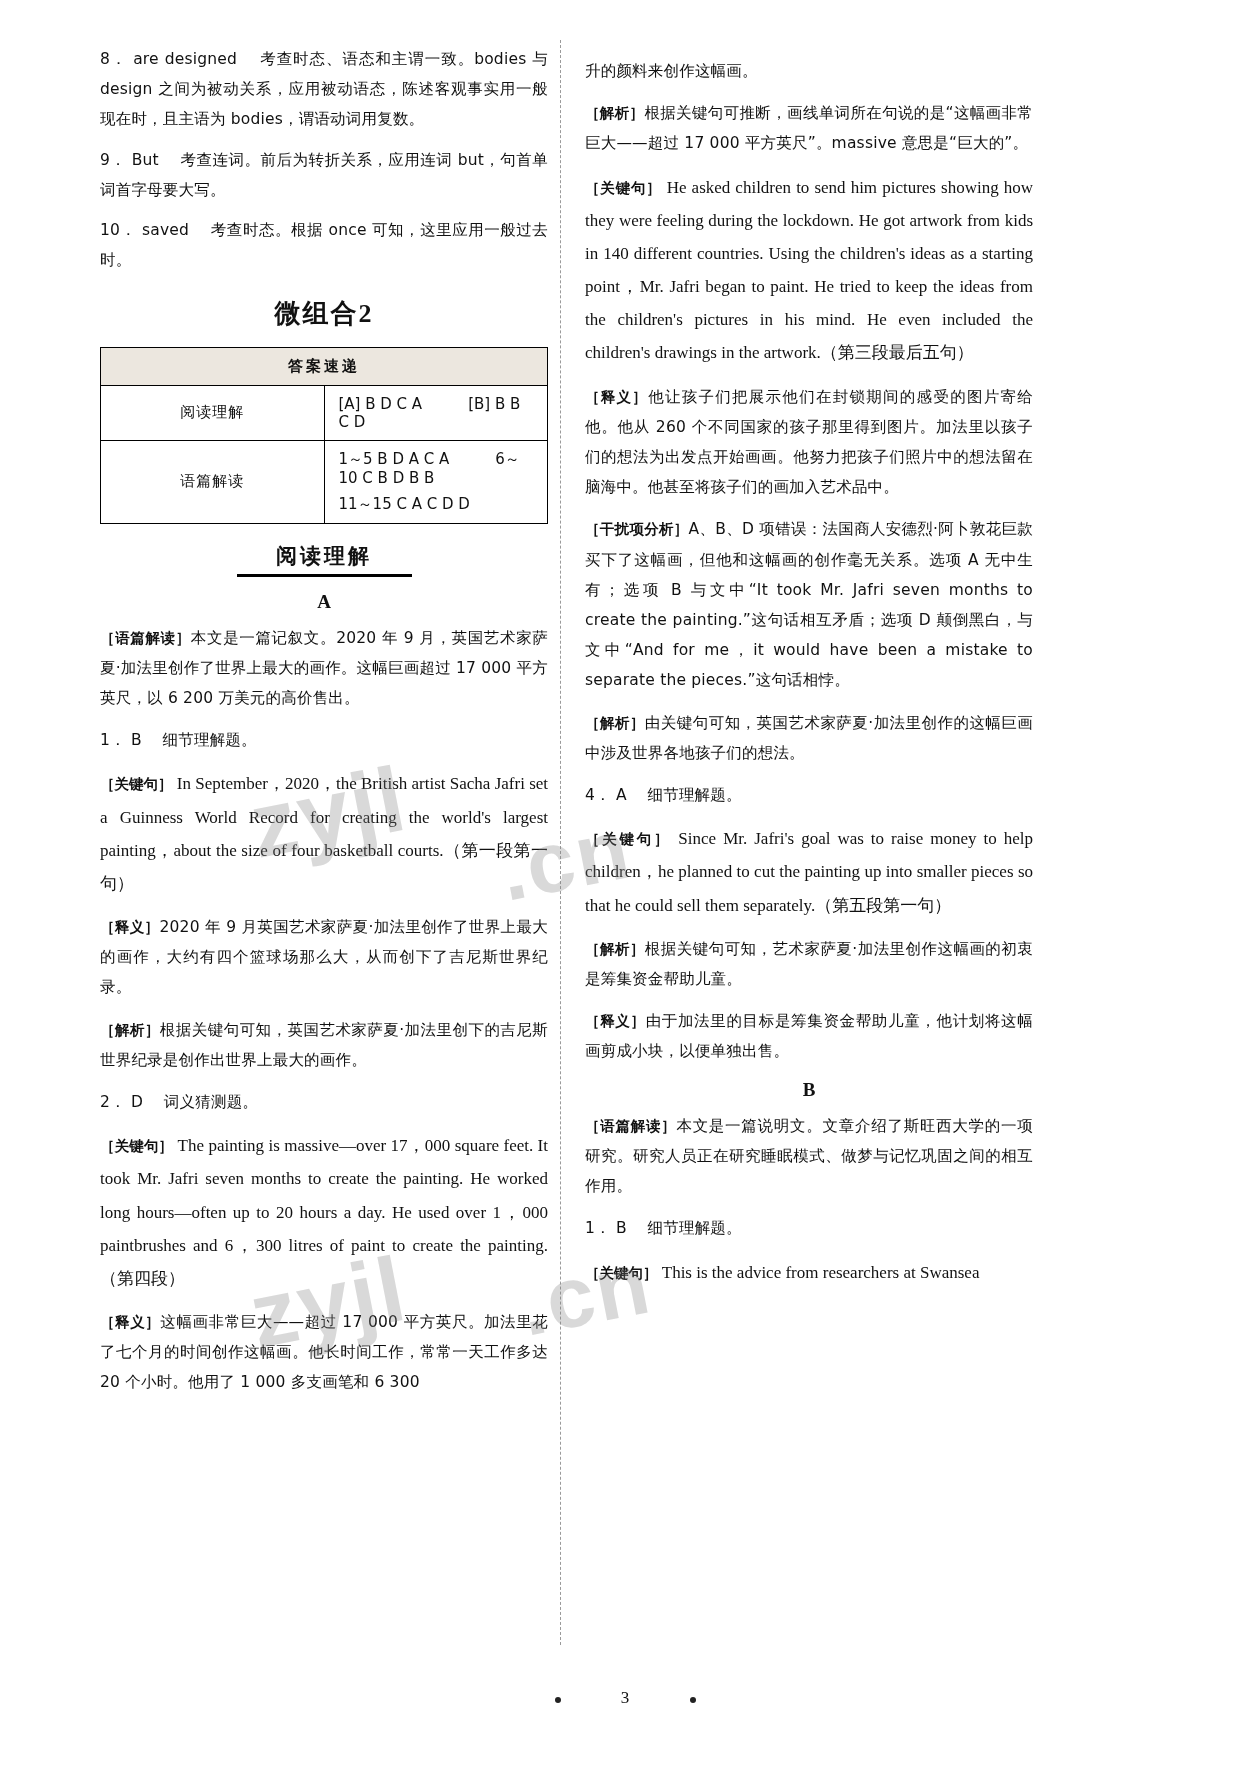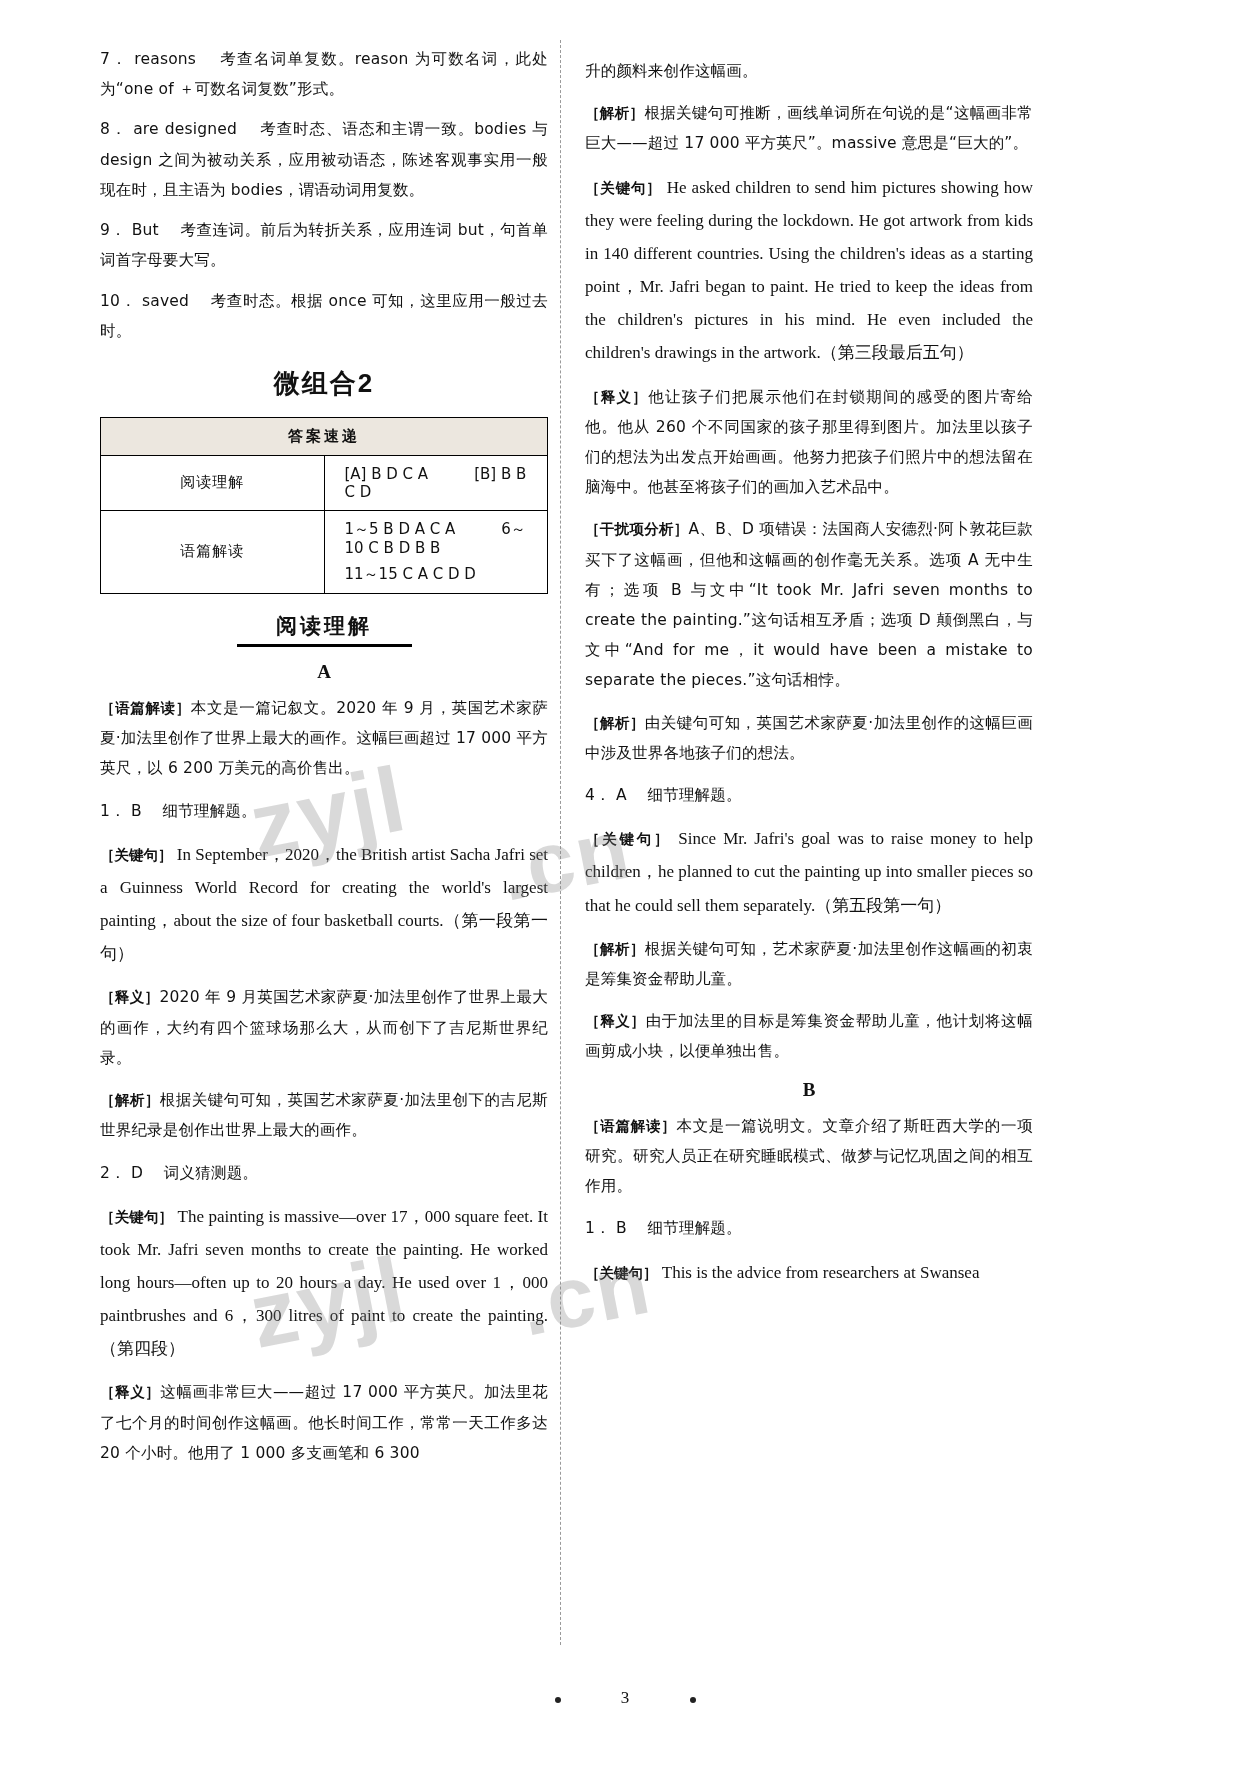--- a/index.html
+++ b/index.html
@@ -38,36 +38,36 @@
   .en{ font-family:"Liberation Serif", serif; font-size:17px; }
   .tag{
     font-family:"DejaVu Sans", sans-serif;
     font-size:14.5px;
     white-space:nowrap;
     font-weight:bold;
   }
   
   .wz-heading{
     text-align:center;
-    font-family:Liberation Sans, sans-serif;
+    font-family:Liberation Serif, serif;
     font-weight:bold;
     font-size:26px;
     letter-spacing:2px;
     margin:20px 0 16px 0;
   }
   
   .ans-table{
     border-collapse:collapse;
     width:100%;
     margin:0 0 18px 0;
     table-layout:fixed;
   }
   .ans-table td, .ans-table th{
     border:1px solid #000;
-    padding:9px 20px;
+    padding:9px 14px;
     font-family:"DejaVu Sans", sans-serif;
     font-size:15px;
     vertical-align:middle;
   }
   .ans-head{
     background:#ece7df;
     text-align:center;
     font-weight:bold;
     letter-spacing:3px;
     font-size:16px;
@@ -128,21 +128,20 @@
 </style>
 </head>
 <body>
 
 <div class="page">
 
   <div class="divider"></div>
 
   <div class="col col-left">
 
-    <p class="cn num-item">7． reasons　 考查名词单复数。reason 为可数名词，此处为“one of ＋可数名词复数”形式。</p>
     <p class="cn num-item">8． are designed　 考查时态、语态和主谓一致。bodies 与 design 之间为被动关系，应用被动语态，陈述客观事实用一般现在时，且主语为 bodies，谓语动词用复数。</p>
     <p class="cn num-item">9． But　 考查连词。前后为转折关系，应用连词 but，句首单词首字母要大写。</p>
     <p class="cn num-item">10． saved　 考查时态。根据 once 可知，这里应用一般过去时。</p>
 
     <div class="wz-heading">微组合2</div>
 
     <table class="ans-table">
       <tbody>
           <tr>
         <td class="ans-head" colspan="2">答案速递</td>

